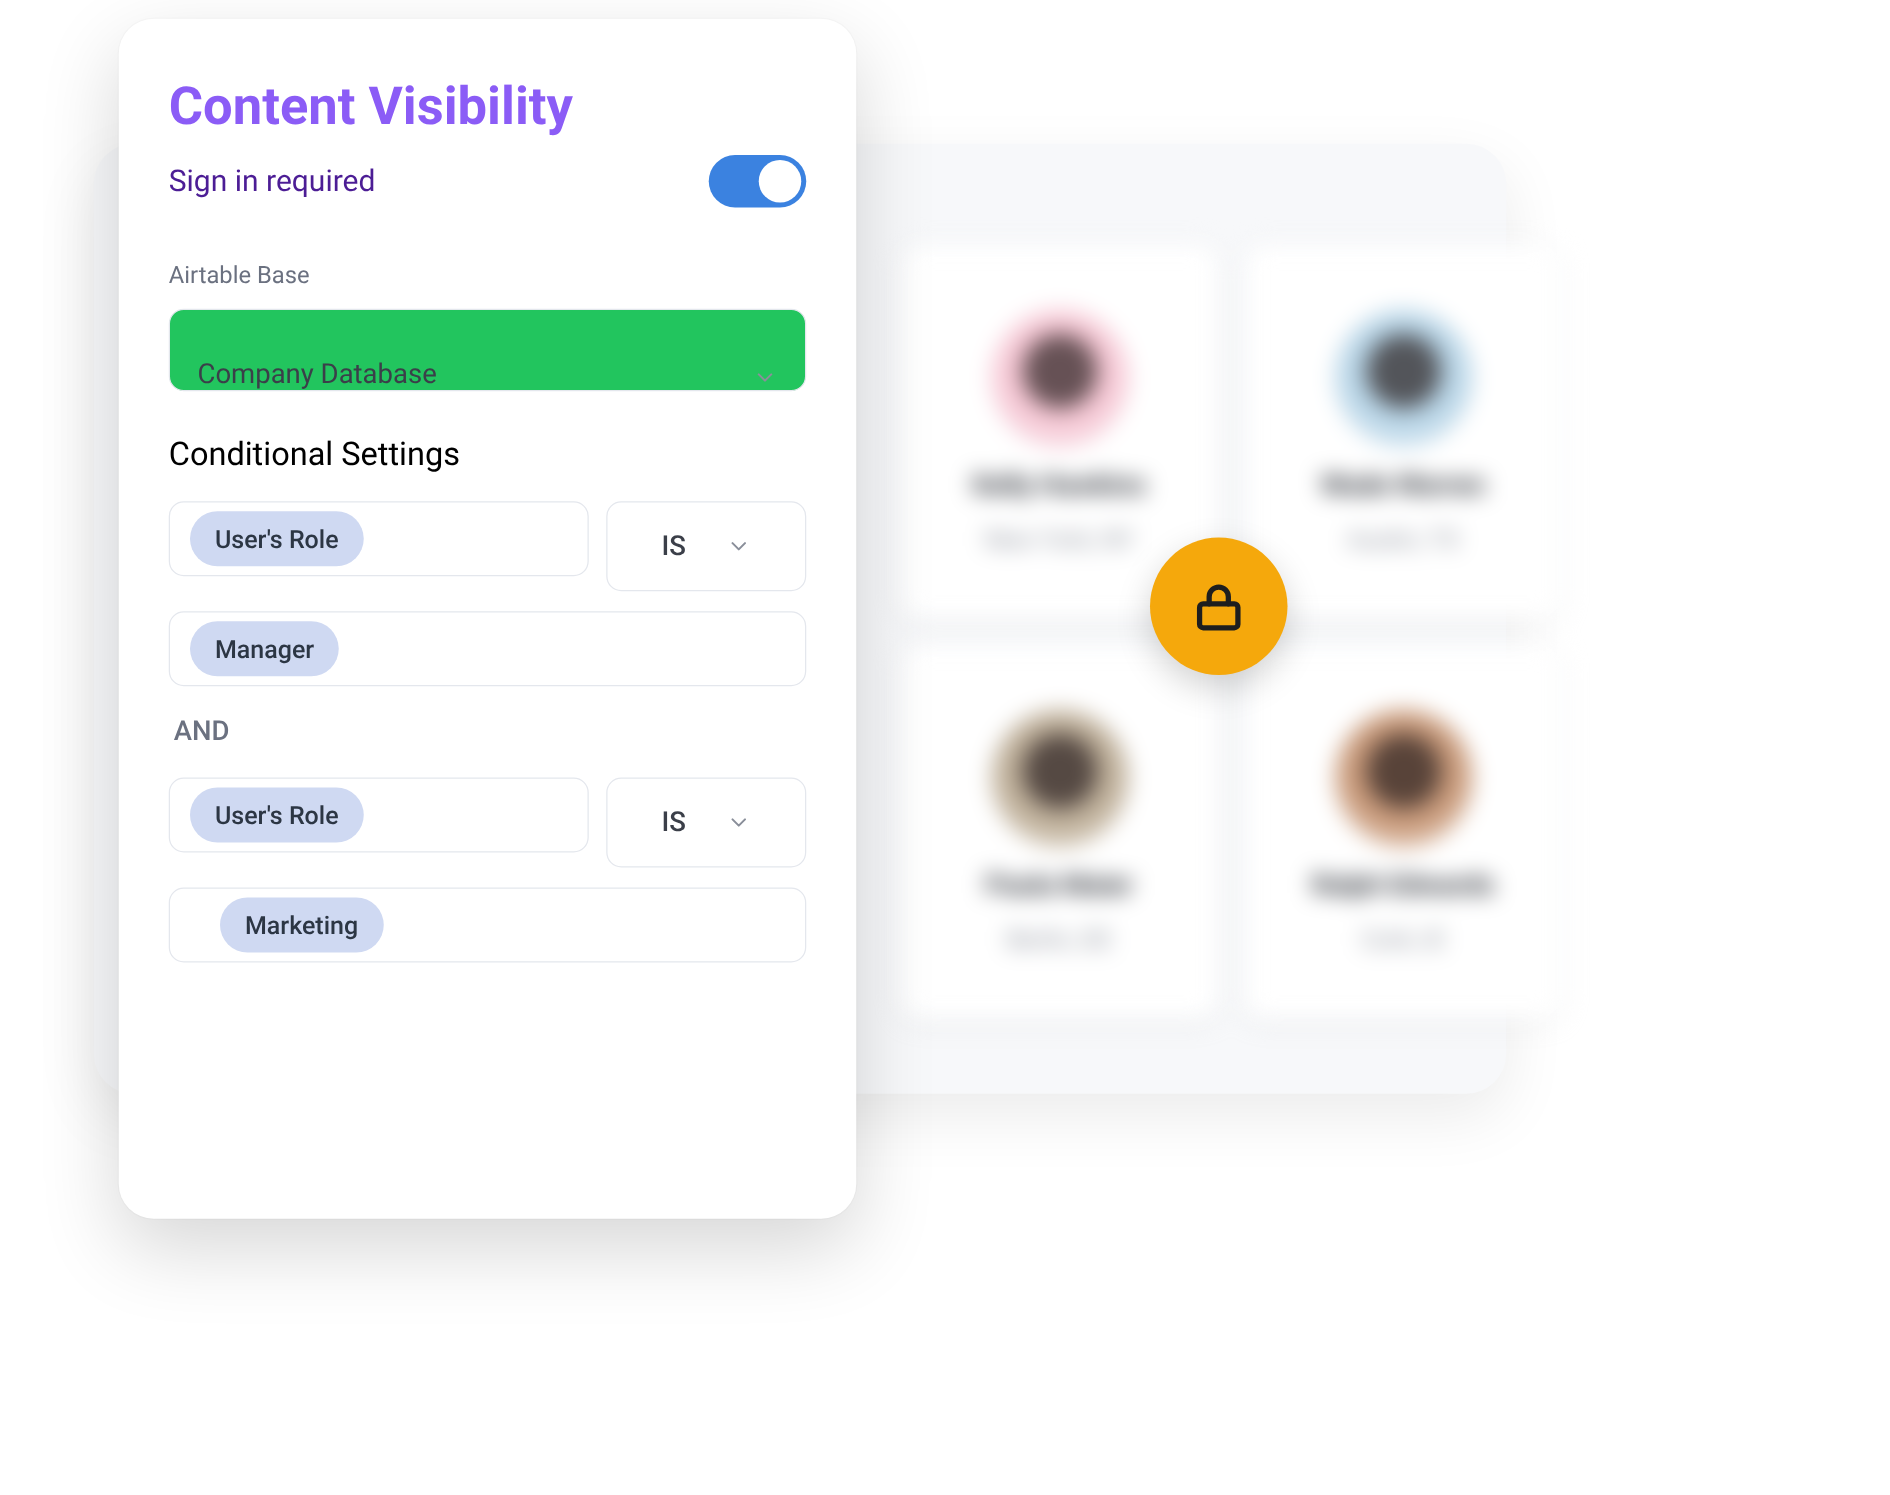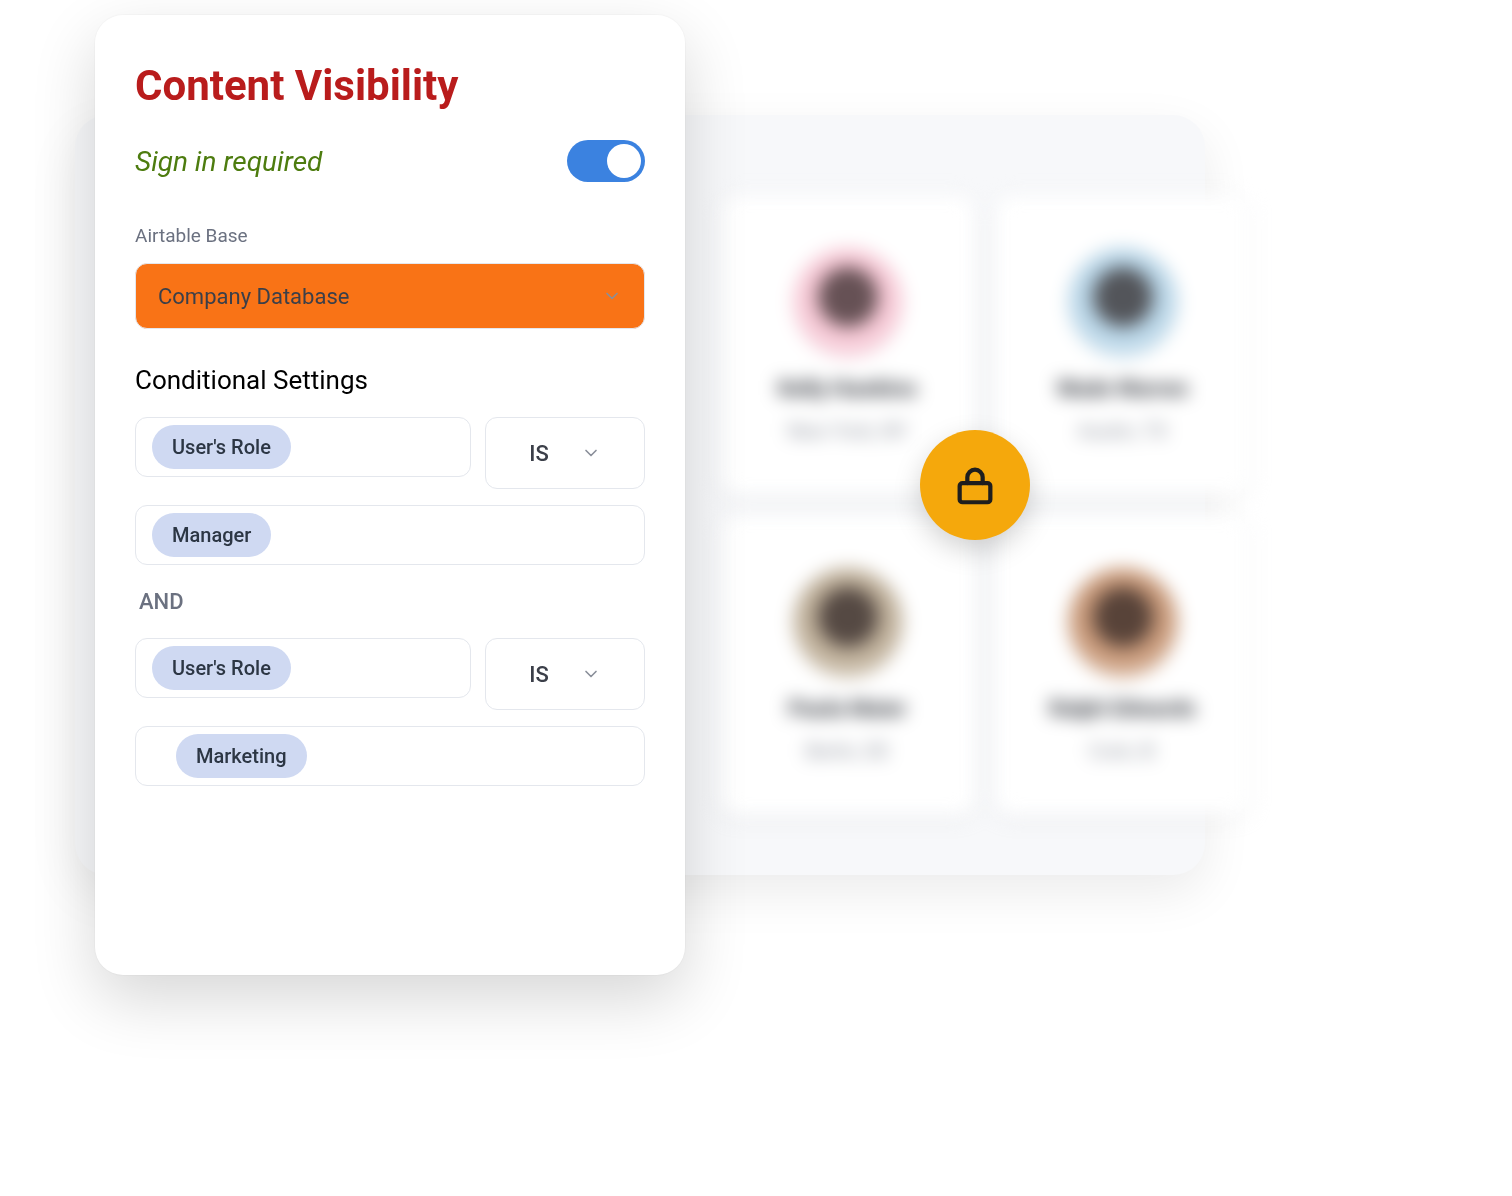--- a/index.html
+++ b/index.html
@@ -80,29 +80,29 @@
     background: #fff;
     border-radius: 28px;
     box-shadow: 0 24px 64px rgba(0,0,0,0.16), 0 0 0 1px rgba(0,0,0,0.02);
     padding: 46px 40px 40px 40px;
     z-index: 10;
   }
 
   .panel h1 {
     font-size: 42px;
     font-weight: 700;
-    color: #b91c1c;
-    margin-bottom: 30px;
+    color: #8b5cf6;
+    margin-bottom: 14px;
   }
 
   .toggle-row {
     display: flex; justify-content: space-between; align-items: center;
     margin-bottom: 42px;
   }
-  .toggle-label { font-size: 28px; color: #4d7c0f; font-weight: 400; font-style: italic; }
+  .toggle-label { font-size: 24px; color: #4c1d95; font-weight: 400; }
   .toggle {
     width: 78px; height: 42px; border-radius: 21px;
     background: #3b82e0;
     position: relative;
     cursor: pointer;
   }
   .toggle .knob {
     position: absolute; right: 4px; top: 4px;
     width: 34px; height: 34px; border-radius: 50%; background: #fff;
   }
@@ -113,24 +113,24 @@
   .section-label {
     font-size: 26px; color: #000000; font-weight: 400; margin: 36px 0 22px 0;
   }
 
   .select {
     width: 100%;
     border: 1px solid #e4e7ed;
     border-radius: 12px;
     height: 66px;
     padding: 0 22px;
-    display: flex; align-items: center; justify-content: space-between;
+    display: flex; align-items: flex-end; justify-content: space-between;
     font-size: 22px; color: #3b3f49;
     cursor: pointer;
-    background: #f97316;
+    background: #22c55e;
   }
 
   .cond-row { display: flex; gap: 14px; margin-bottom: 16px; }
   .cond-field {
     flex: 1;
     border: 1px solid #e4e7ed;
     border-radius: 12px;
     height: 60px;
     padding: 0 16px;
     display: flex; align-items: center;

